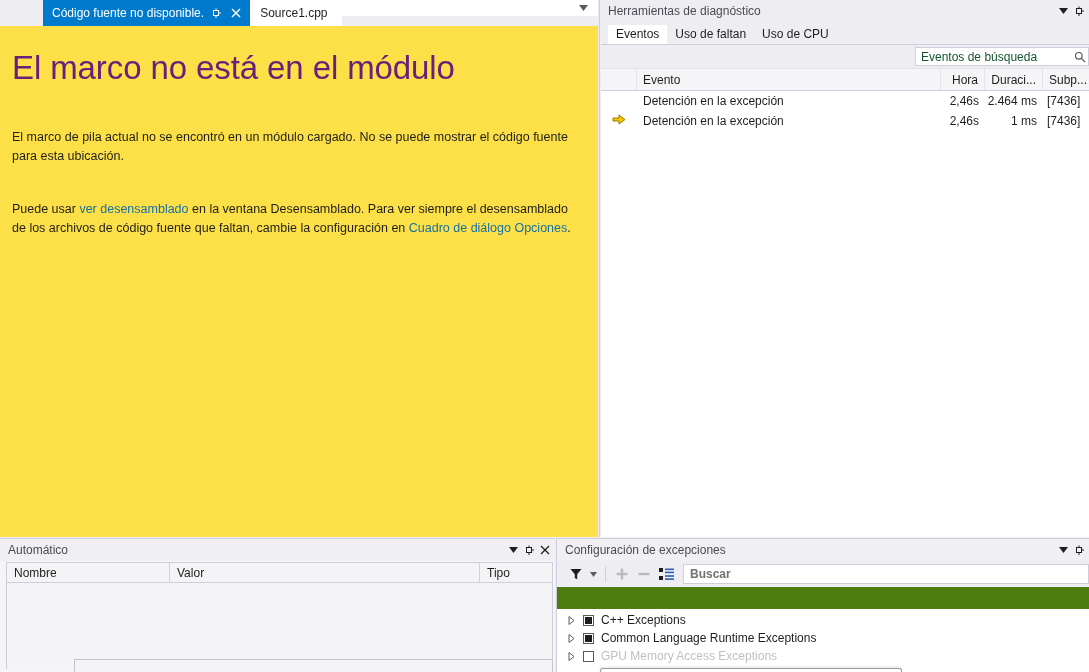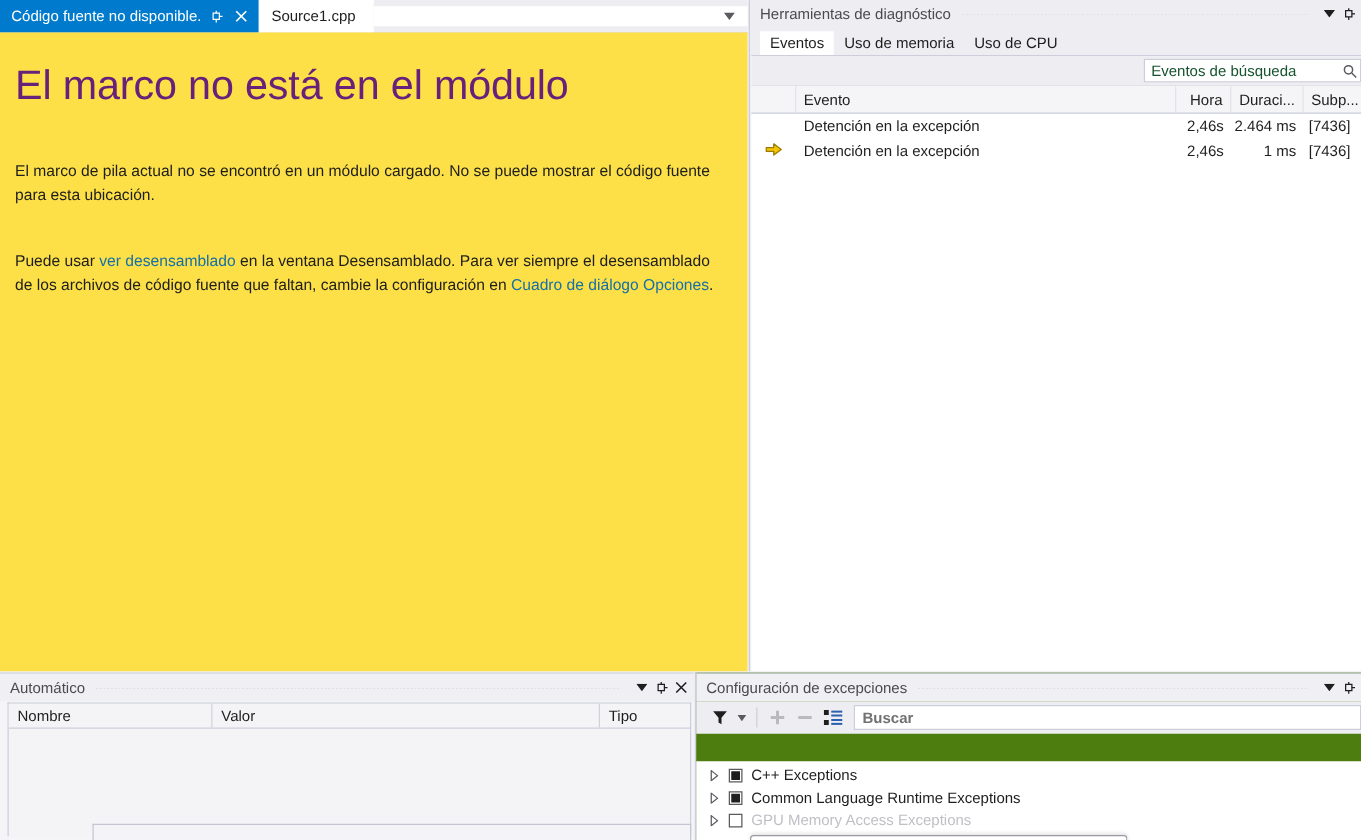--- a/index.html
+++ b/index.html
@@ -45,22 +45,23 @@
   
   #editor-region {
     position: absolute; left: 0; top: 0; width: 598px; height: 537px;
     background: #FFFFFF;
   }
   #tabstrip {
     position: relative;
     height: 26px;
     background: #EEEEF2;
     display: flex;
-    align-items: center;
+    align-items: flex-start;
     border-bottom: 1px solid #CCCEDB;
+    padding-left: 43px;
   }
   .tab {
     display: flex; align-items: center;
     padding: 0 6px 0 9px;
     font-size: 12px;
     height: 26px;
     box-sizing: border-box;
     white-space: nowrap;
   }
   .tab.active-blue {
@@ -417,21 +418,21 @@
           </g>
         </svg>
       </span>
     </div>
 
     <div id="diag-tabs">
       <div class="diag-tab selected">
         <span>Eventos</span>
       </div>
       <div class="diag-tab">
-        <span>Uso de memoria</span>
+        <span>Uso de faltan</span>
       </div>
       <div class="diag-tab">
         <span>Uso de CPU</span>
       </div>
     </div>
 
     <div id="diag-panel">
 
       <div id="diag-searchrow">
         <div class="search-box">

